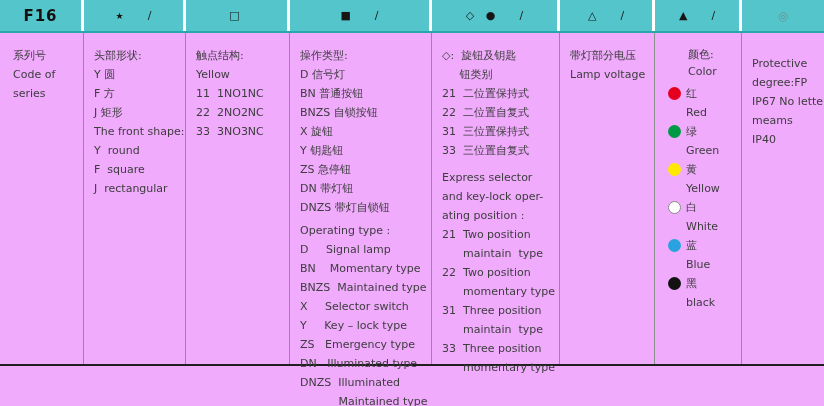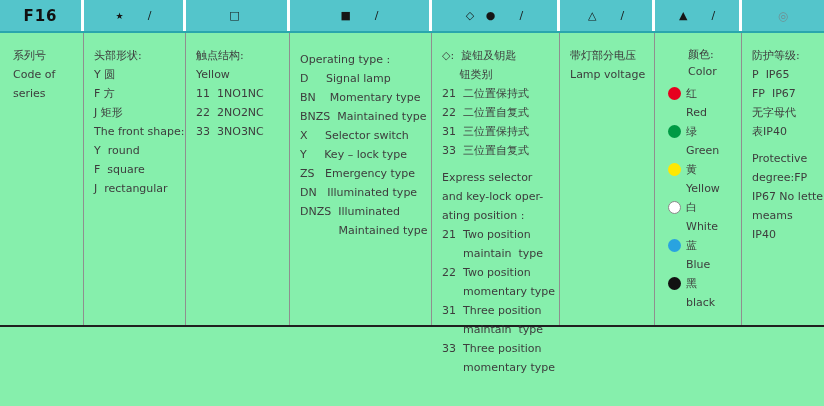--- a/index.html
+++ b/index.html
@@ -1,36 +1,36 @@
 <!DOCTYPE html>
 <html><head>
 <meta charset="utf-8">
 <style>
   * { box-sizing: border-box; margin: 0; padding: 0; }
   html, body { background: #ffffff; }
   body { font-family: "DejaVu Sans", "Liberation Sans", sans-serif; }
-  .sheet { width: 824px; height: 406px; background: #86efac; color: #3d3d3d; font-size: 11px; overflow: hidden; }
+  .sheet { width: 824px; height: 406px; background: #f0abfc; color: #3d3d3d; font-size: 11px; overflow: hidden; }
 
   
   .header { display: flex; height: 33px; border-bottom: 2px solid #2aa6ad; }
   .hcell { background: #54c5cb; display: flex; align-items: center; justify-content: center; gap: 20px; border-right: 3px solid #ffffff; }
   .hcell:last-child { border-right: none; }
   .f16 { font-weight: bold; font-size: 15px; color: #111; letter-spacing: 1px; }
   .sym  { font-size: 11px; color: #161616; letter-spacing: 4px; }
   .c2h .sym { font-size: 9px; }
   .c8h .sym { color: #6e8f92; font-size: 12px; letter-spacing: 0; }
   .slash { font-size: 11px; color: #161616; }
 
   
   .c1 { width: 84px; }  .c2 { width: 102px; } .c3 { width: 104px; }
   .c4 { width: 142px; } .c5 { width: 128px; } .c6 { width: 95px; }
   .c7 { width: 87px; }  .c8 { width: 82px; }
 
   
-  .tbody { display: flex; height: 294px; border-bottom: 2px solid #1f1f1f; }
+  .tbody { display: flex; height: 333px; border-bottom: 2px solid #1f1f1f; }
   .col { border-right: 1px solid #8f8f8f; padding: 13px 4px 0 10px; }
   .col:last-child { border-right: none; }
   .ln { line-height: 19px; white-space: pre; }
   .gap4 { height: 4px; } .gap8 { height: 8px; }
   .col.c1 { padding-left: 13px; }
 
   
   .color-title { white-space: pre; line-height: 17px; margin-left: 23px; }
   .color-entry { position: relative; padding-left: 21px; }
   .dot { position: absolute; left: 3px; top: 3px; width: 13px; height: 13px; border-radius: 50%; display: inline-block; }
@@ -113,20 +113,39 @@
 
         <div class="ln">11  1NO1NC</div>
 
         <div class="ln">22  2NO2NC</div>
 
         <div class="ln">33  3NO3NC</div>
       </div>
     </div>
 
     <div class="col c4">
+      <div>
+        <div class="ln">操作类型:</div>
+
+        <div class="ln">D 信号灯</div>
+
+        <div class="ln">BN 普通按钮</div>
+
+        <div class="ln">BNZS 自锁按钮</div>
+
+        <div class="ln">X 旋钮</div>
+
+        <div class="ln">Y 钥匙钮</div>
+
+        <div class="ln">ZS 急停钮</div>
+
+        <div class="ln">DN 带灯钮</div>
+
+        <div class="ln">DNZS 带灯自锁钮</div>
+      </div>
       <div class="gap4"></div>
       <div>
         <div class="ln">Operating type :</div>
 
         <div class="ln">D     Signal lamp</div>
 
         <div class="ln">BN    Momentary type</div>
 
         <div class="ln">BNZS  Maintained type</div>
 
@@ -227,31 +246,20 @@
 
         <div class="color-entry">
           <span class="dot" style="background: rgb(18, 18, 18);"></span>
           <div class="ln">黑</div>
           <div class="ln">black</div>
         </div>
       </div>
     </div>
 
     <div class="col c8">
-      <div>
-        <div class="ln">防护等级:</div>
-
-        <div class="ln">P  IP65</div>
-
-        <div class="ln">FP  IP67</div>
-
-        <div class="ln">无字母代</div>
-
-        <div class="ln">表IP40</div>
-      </div>
       <div class="gap8"></div>
       <div>
         <div class="ln">Protective</div>
 
         <div class="ln">degree:FP</div>
 
         <div class="ln">IP67 No letter</div>
 
         <div class="ln">meams</div>
 

